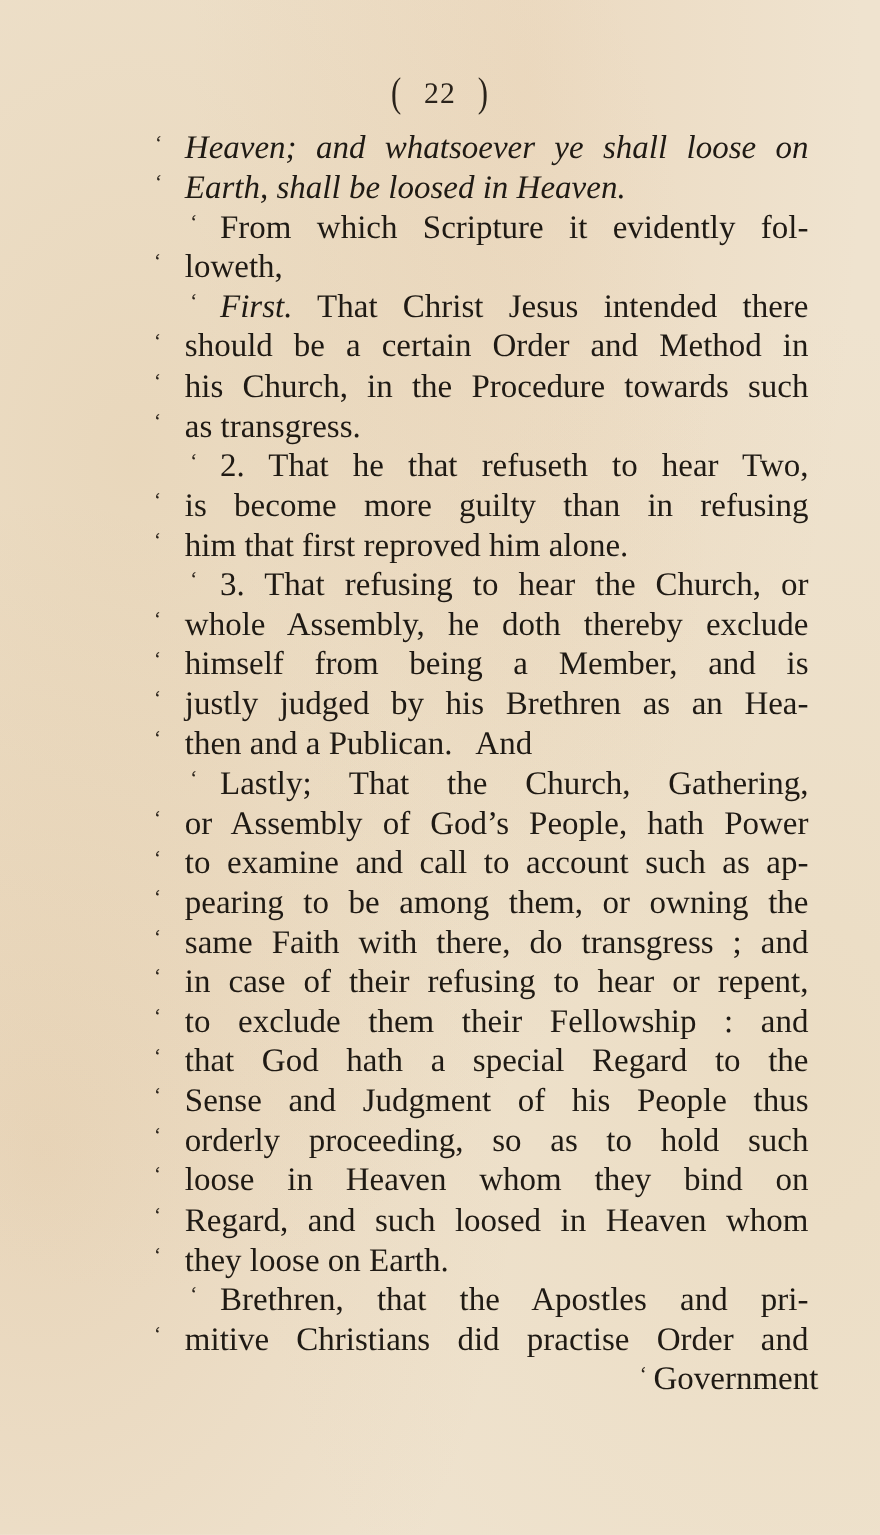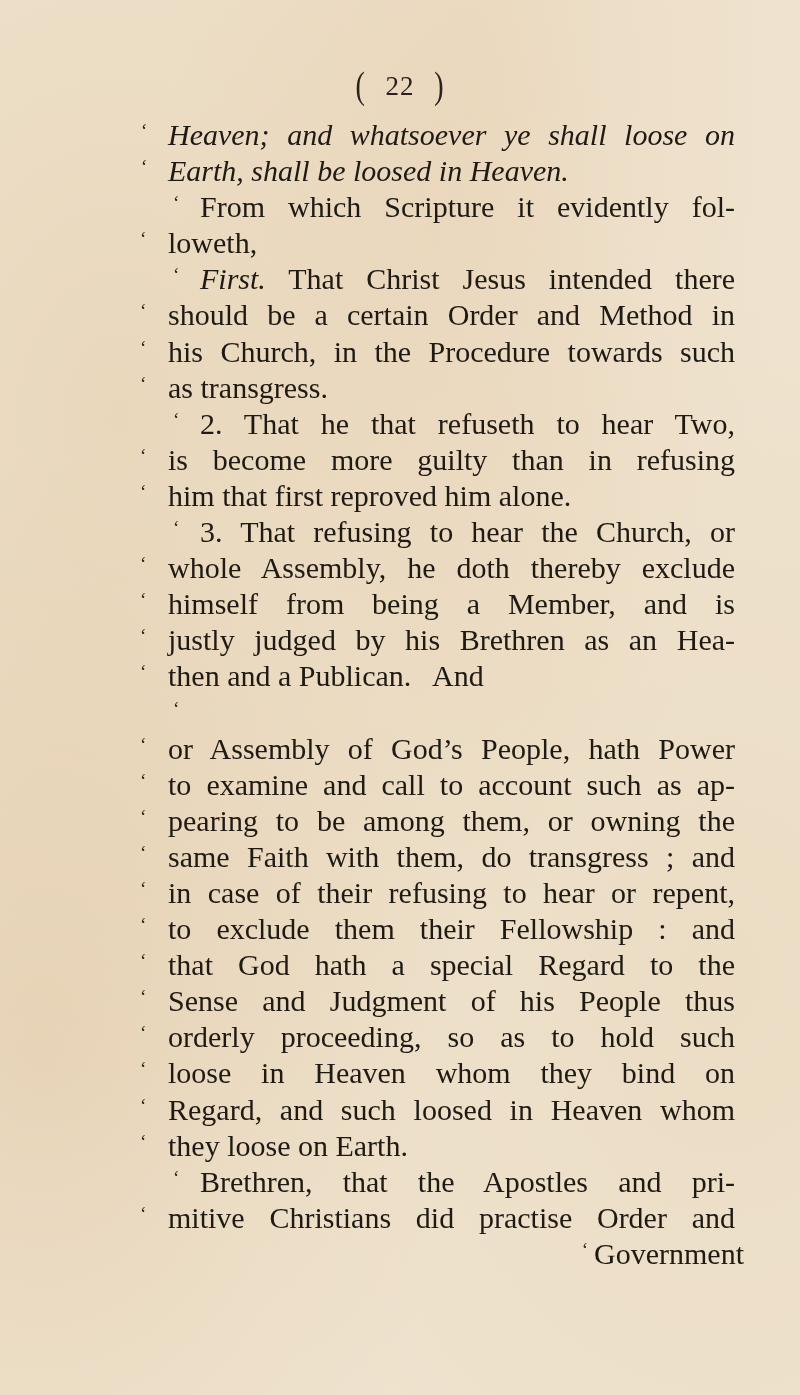--- a/index.html
+++ b/index.html
@@ -147,36 +147,37 @@
     <div class="line">
       <span class="qm">‘</span>
       <span class="txt">justly judged by his Brethren as an Hea-</span>
     </div>
     <div class="line last">
       <span class="qm">‘</span>
       <span class="txt" style="white-space: pre;">then and a Publican.   And</span>
     </div>
     <div class="line indent">
       <span class="qm">‘</span>
+      <span class="txt">Lastly; That the Church, Gathering,</span>
     </div>
     <div class="line">
       <span class="qm">‘</span>
       <span class="txt">or Assembly of God’s People, hath Power</span>
     </div>
     <div class="line">
       <span class="qm">‘</span>
       <span class="txt">to examine and call to account such as ap-</span>
     </div>
     <div class="line">
       <span class="qm">‘</span>
       <span class="txt">pearing to be among them, or owning the</span>
     </div>
     <div class="line">
       <span class="qm">‘</span>
-      <span class="txt">same Faith with them, do transgress ; and</span>
+      <span class="txt">same Faith with there, do transgress ; and</span>
     </div>
     <div class="line">
       <span class="qm">‘</span>
       <span class="txt">in case of their refusing to hear or repent,</span>
     </div>
     <div class="line">
       <span class="qm">‘</span>
       <span class="txt">to exclude them their Fellowship : and</span>
     </div>
     <div class="line">

